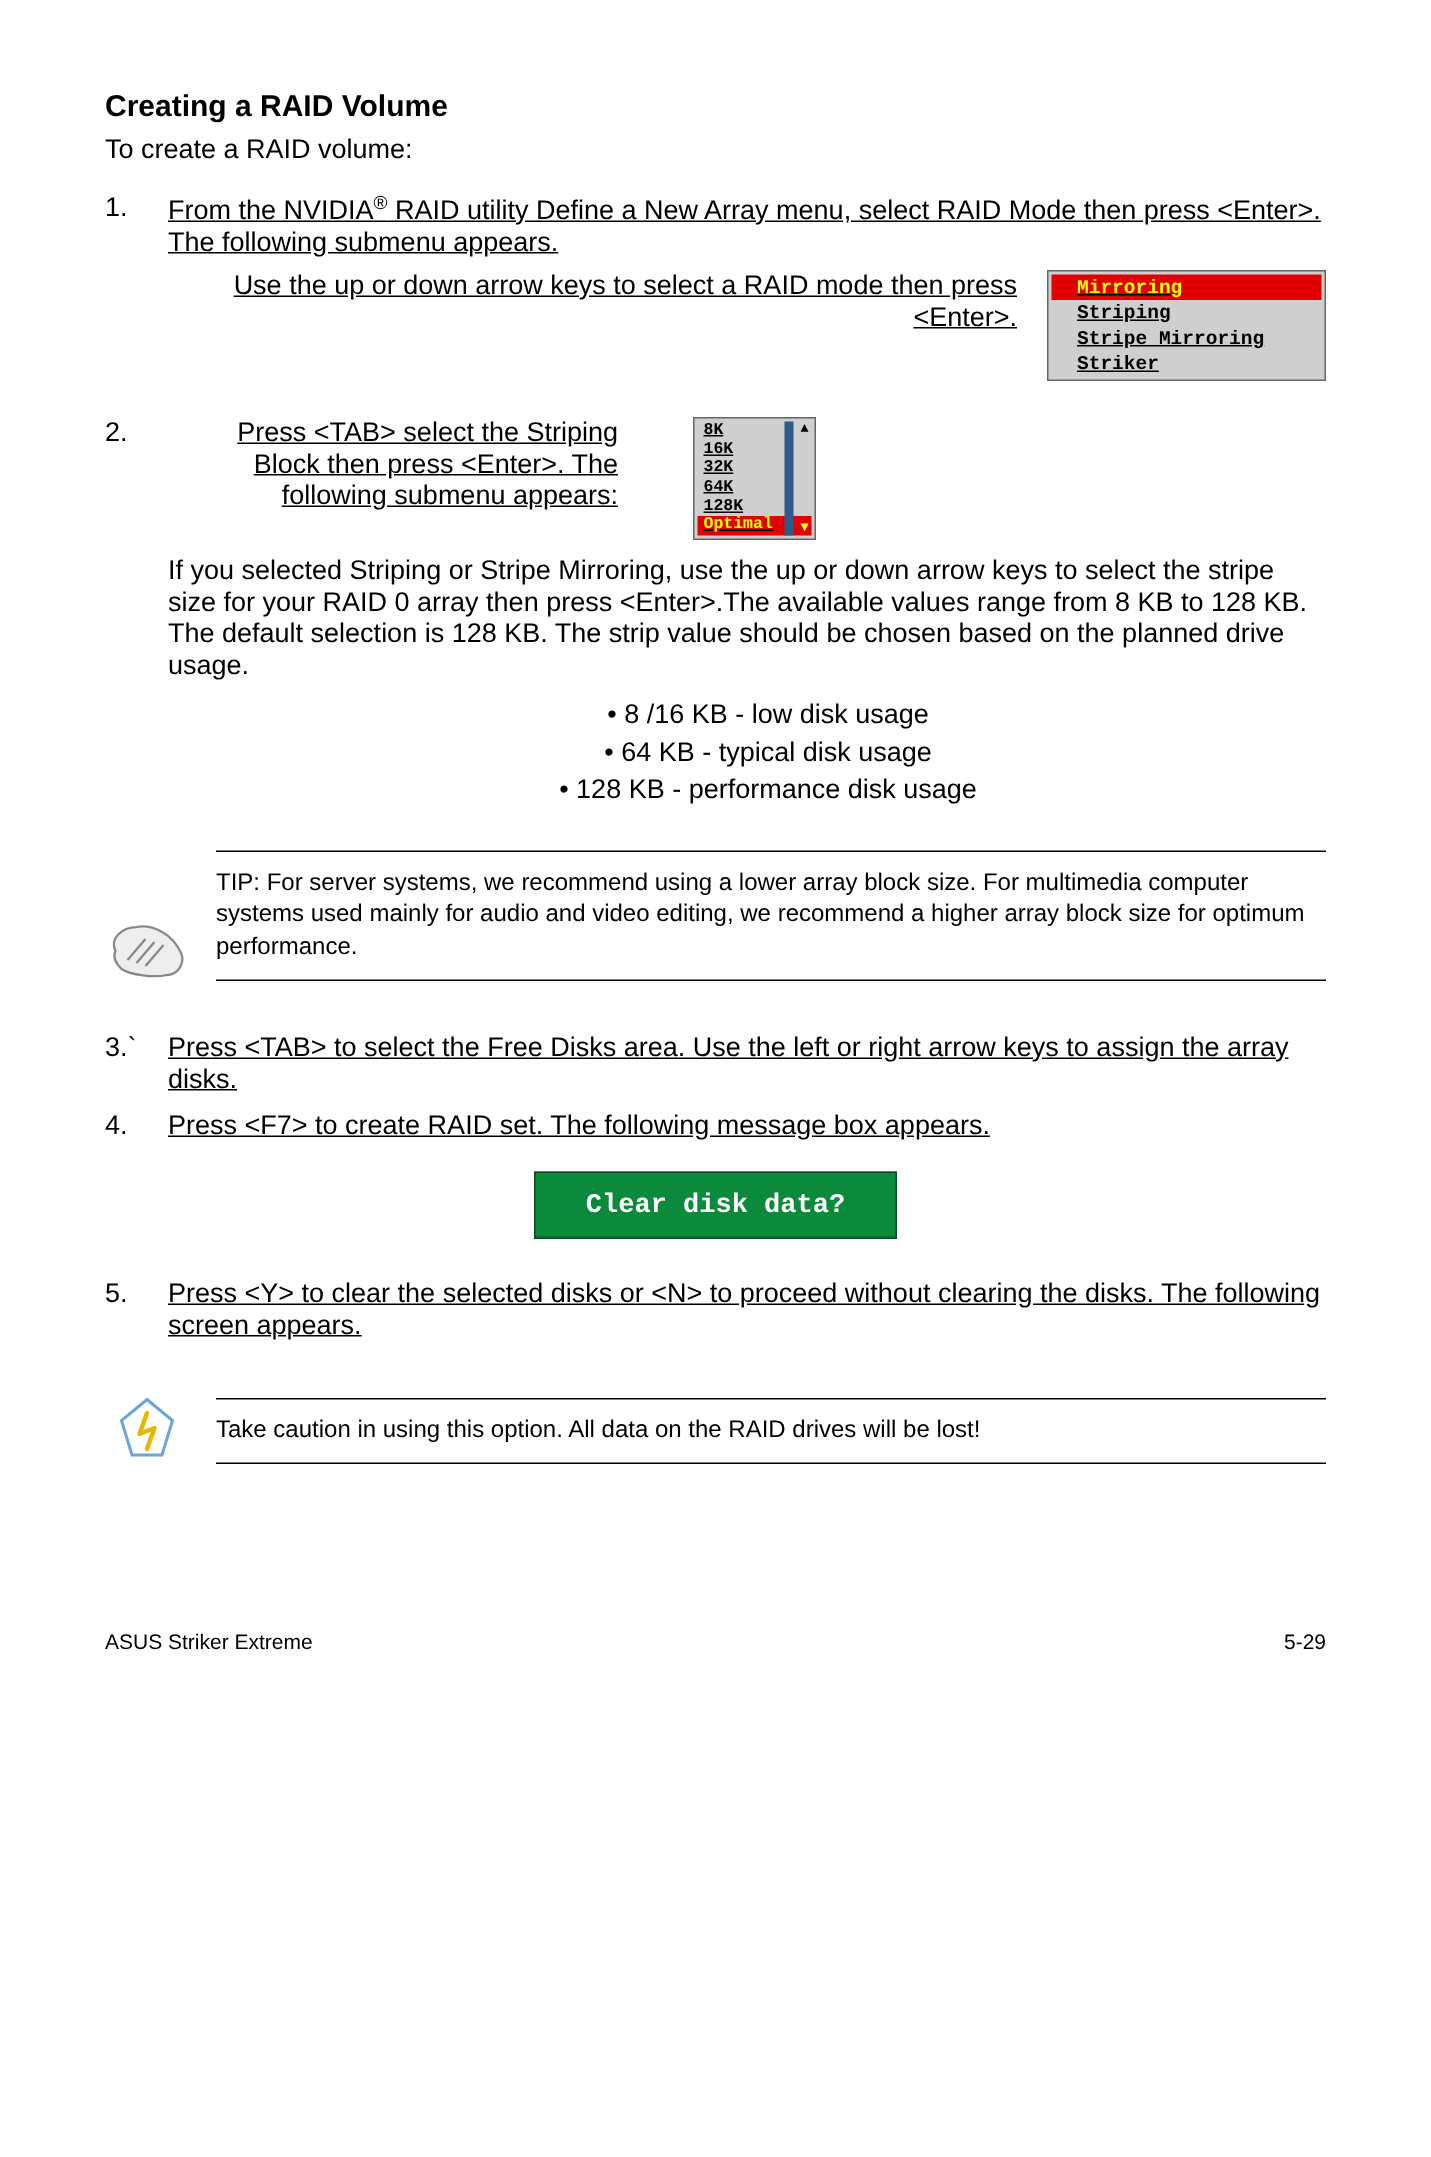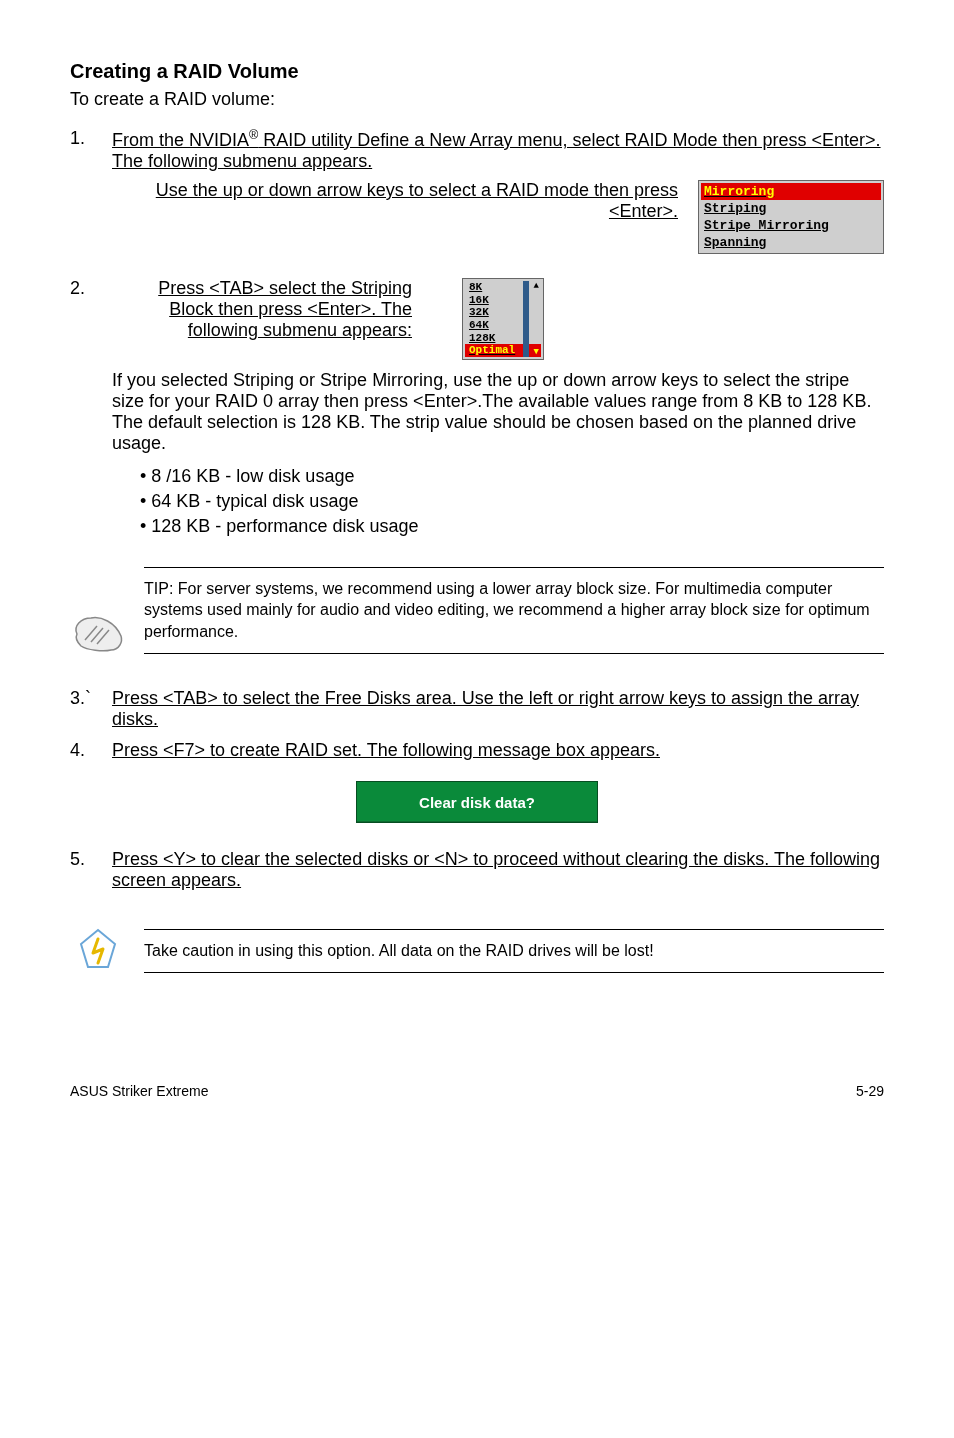--- a/index.html
+++ b/index.html
@@ -51,21 +51,21 @@
     background: #cfcfcf;
     font-family: "Courier New", monospace;
     font-size: 13px;
     font-weight: bold;
     width: 186px;
     padding: 2px;
     margin-left: auto;
     box-sizing: border-box;
   }
   .raid-menu .item {
-    padding: 1px 3px;
+    padding: 1px 17px;
   }
   .raid-menu .sel {
     background: #e00000;
     color: #ff0;
   }
   .stripe-menu {
     border: 1px solid #666;
     background: #cfcfcf;
     font-family: "Courier New", monospace;
     font-size: 11px;
@@ -105,20 +105,21 @@
   .para {
     margin-top: 9px;
     margin-bottom: 12px;
   }
   .bullet-list {
     margin-left: 70px;
     margin-top: 8px;
   }
   .bullet {
     margin-bottom: 4px;
+    text-align: center;
   }
   .note-box {
     display: flex;
     gap: 18px;
     margin-top: 20px;
     margin-bottom: 24px;
     padding: 10px 0;
     align-items: flex-end;
   }
   .note-box .note-inner{
@@ -141,22 +142,22 @@
   }
   .dialog-wrap {
     display: flex;
     justify-content: center;
     margin: 20px 0 26px 0;
   }
   .dialog {
     width: 240px;
     background: #0a8a3a;
     color: #fff;
-    font-family: Liberation Sans, sans-serif;
-    font-size: 15px;
+    font-family: Liberation Mono, monospace;
+    font-size: 18px;
     font-weight: bold;
     border: 1px solid #074d22;
   }
   .dialog .dlg-title {
     text-align: center;
     padding: 12px 0 10px 0;
     border-bottom: 1px solid #0c6b2f;
   }
   .dialog .dlg-buttons {
     display: flex;
@@ -188,21 +189,21 @@
     <div class="step-body">
       <div>
         <span>From the NVIDIA</span><span class="sup">®</span><span> RAID utility Define a New Array menu, select RAID Mode then press &lt;Enter&gt;. The following submenu appears.</span>
       </div>
       <div class="row-with-box" style="margin-top:8px;">
         <div class="text">Use the up or down arrow keys to select a RAID mode then press &lt;Enter&gt;.</div>
         <div class="raid-menu">
           <div class="item sel">Mirroring</div>
           <div class="item">Striping</div>
           <div class="item">Stripe Mirroring</div>
-          <div class="item">Spanning</div>
+          <div class="item">Striker</div>
         </div>
       </div>
     </div>
   </div>
 
   <div class="step" style="margin-top:24px;">
     <div class="step-num">2.</div>
     <div class="step-body row-with-box">
       <div class="text" style="max-width:300px;">Press &lt;TAB&gt; select the Striping Block then press &lt;Enter&gt;. The following submenu appears:</div>
       <div class="stripe-menu">

